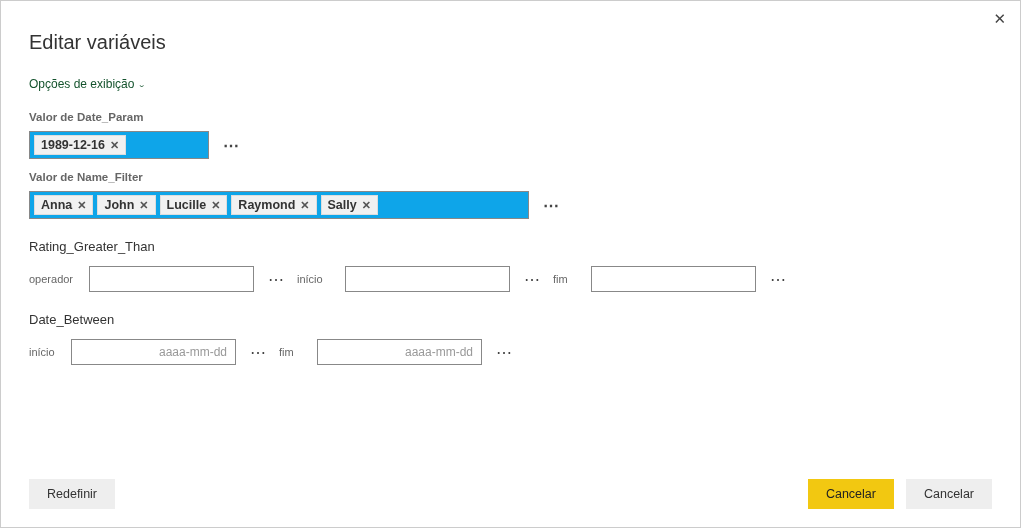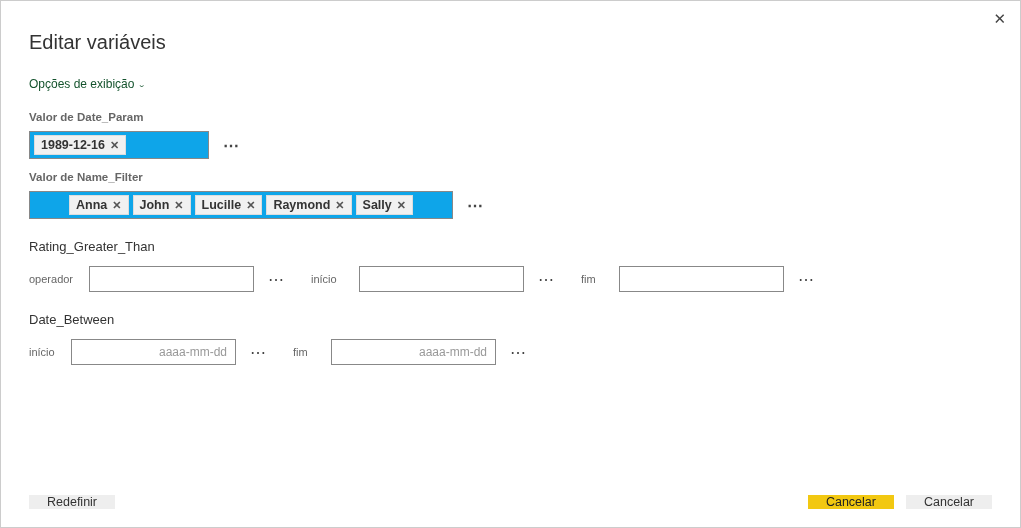--- a/index.html
+++ b/index.html
@@ -71,21 +71,21 @@
     border: 1px solid #888;
     min-height: 28px;
     display: flex;
     align-items: center;
     flex-wrap: wrap;
     gap: 4px;
     padding: 3px 4px;
     background: #0ea5e9;
   }
   .token-input.w-narrow { width: 180px; }
-  .token-input.w-wide   { width: 424px; justify-content: center; }
+  .token-input.w-wide   { width: 500px; }
   .token {
     display: inline-flex;
     align-items: center;
     gap: 5px;
     background: #f1f1f1;
     border: 1px solid #ddd;
     padding: 2px 6px;
     font-size: 12.5px;
     color: #333;
   }
@@ -117,38 +117,38 @@
   .footer {
     position: absolute;
     left: 0;
     right: 0;
     bottom: 18px;
     display: flex;
     align-items: center;
     padding: 0 28px;
   }
   .btn {
-    height: 14px;
+    height: 30px;
     padding: 0 18px;
     border: none;
     font-size: 12.5px;
     cursor: pointer;
     background: #eee;
     color: #333;
   }
   .btn.primary { background: #f2c811; color: #222; }
   .spacer { flex: 1; }
   .gap { width: 12px; }
 
   
   .group { margin-bottom: 8px; font-weight: bold; }
   .range-row {
     display: flex;
     align-items: center;
-    gap: 22px;
+    gap: 8px;
   }
   .range-row .slot {
     display: flex;
     align-items: center;
     gap: 10px;
   }
 </style>
 </head>
 <body>
 

